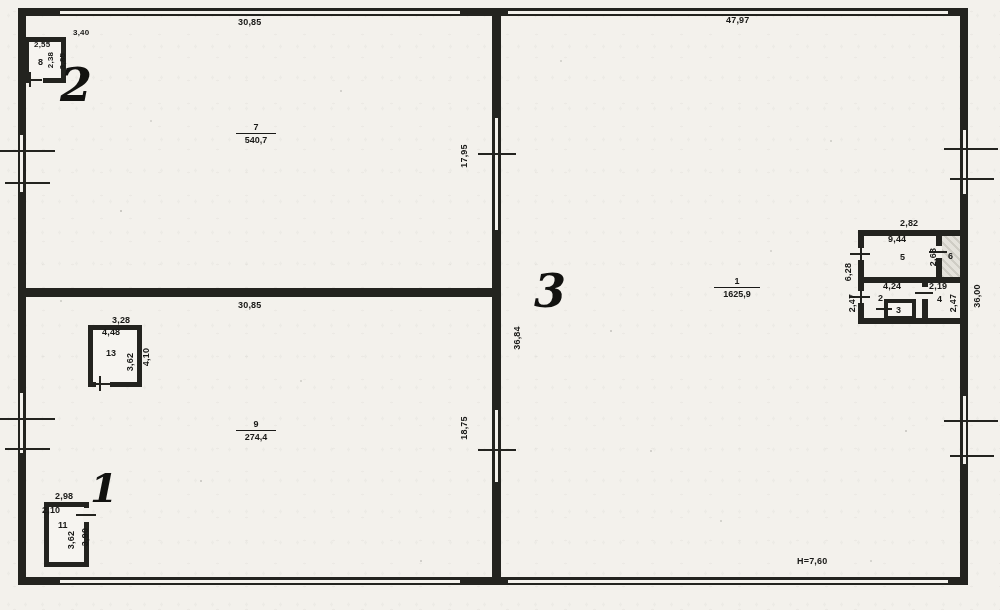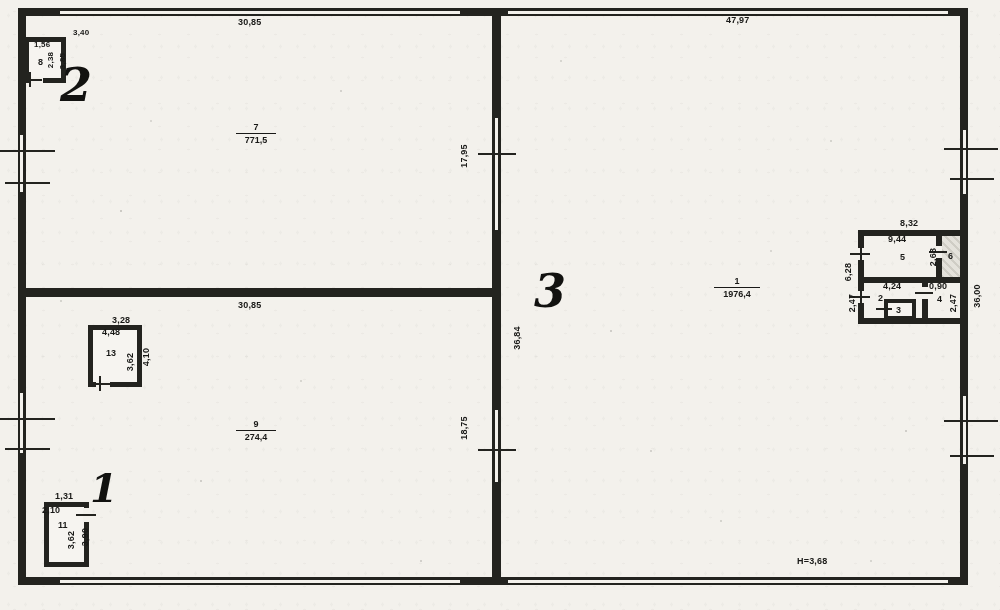--- a/index.html
+++ b/index.html
@@ -69,55 +69,55 @@
   <div class="tickh" style="left:944px;top:420px;width:54px;"></div>
   <div class="tickh" style="left:950px;top:455px;width:44px;"></div>
   <div class="tickh" style="left:478px;top:153px;width:38px;"></div>
   <div class="tickh" style="left:478px;top:449px;width:38px;"></div>
 
   <div class="box" style="left:24px;top:37px;width:42px;height:46px;"></div>
   <div class="gap" style="left:30px;top:77px;width:13px;height:7px;"></div>
   <div class="tickh" style="left:20px;top:79px;width:22px;"></div>
   <div class="tickv" style="left:29px;top:72px;height:15px;"></div>
   <div class="dim sm" style="left:33px;top:28px;margin-left:40px;">3,40</div>
-  <div class="dim sm" style="left:34px;top:40px;">1,56</div>
+  <div class="dim sm" style="left:34px;top:40px;">2,55</div>
   <div class="rnum" style="left:38px;top:57px;">8</div>
   <div class="dim sm v" style="left:37px;top:55px;">2,38</div>
   <div class="dim sm v" style="left:49px;top:56px;">3,85</div>
   <div class="hand" style="left:60px;top:62px;font-size:46px;">2</div>
 
   <div class="arealabel" style="left:236px;top:122px;width:40px;">
     <div class="top">7</div>
-    <div class="bot">771,5</div>
+    <div class="bot">540,7</div>
   </div>
 
   <div class="arealabel" style="left:236px;top:419px;width:40px;">
     <div class="top">9</div>
     <div class="bot">274,4</div>
   </div>
 
   <div class="arealabel" style="left:714px;top:276px;width:46px;">
     <div class="top">1</div>
-    <div class="bot">1976,4</div>
+    <div class="bot">1625,9</div>
   </div>
 
   <div class="box" style="left:88px;top:325px;width:54px;height:62px;"></div>
   <div class="gap" style="left:96px;top:381px;width:14px;height:7px;"></div>
   <div class="tickh" style="left:88px;top:383px;width:24px;"></div>
   <div class="tickv" style="left:99px;top:376px;height:15px;"></div>
   <div class="dim" style="left:112px;top:315px;">3,28</div>
   <div class="dim" style="left:102px;top:327px;">4,48</div>
   <div class="rnum" style="left:106px;top:348px;">13</div>
   <div class="dim v" style="left:116px;top:357px;">3,62</div>
   <div class="dim v" style="left:132px;top:352px;">4,10</div>
 
   <div class="box" style="left:44px;top:502px;width:45px;height:65px;"></div>
   <div class="gap" style="left:83px;top:508px;width:7px;height:14px;"></div>
   <div class="tickh" style="left:76px;top:514px;width:20px;"></div>
-  <div class="dim" style="left:55px;top:491px;">1,31</div>
+  <div class="dim" style="left:55px;top:491px;">2,98</div>
   <div class="dim" style="left:42px;top:505px;">2,10</div>
   <div class="rnum" style="left:58px;top:520px;">11</div>
   <div class="dim v" style="left:57px;top:535px;">3,62</div>
   <div class="dim v" style="left:71px;top:532px;">3,90</div>
   <div class="hand" style="left:90px;top:468px;font-size:40px;">1</div>
 
   <div class="wall" style="left:858px;top:230px;width:102px;height:6px;"></div>
   <div class="wall" style="left:858px;top:230px;width:6px;height:94px;"></div>
   <div class="wall" style="left:858px;top:318px;width:102px;height:6px;"></div>
   <div class="wall" style="left:858px;top:277px;width:102px;height:6px;"></div>
@@ -131,37 +131,37 @@
   <div class="tickv" style="left:860px;top:247px;height:13px;"></div>
   <div class="gap" style="left:858px;top:291px;width:6px;height:12px;"></div>
   <div class="tickh" style="left:850px;top:296px;width:20px;"></div>
   <div class="tickv" style="left:860px;top:290px;height:13px;"></div>
   <div class="gap" style="left:936px;top:246px;width:6px;height:12px;"></div>
   <div class="tickh" style="left:929px;top:251px;width:18px;"></div>
   <div class="gap" style="left:922px;top:287px;width:6px;height:12px;"></div>
   <div class="tickh" style="left:915px;top:292px;width:18px;"></div>
   <div class="tickh" style="left:876px;top:308px;width:16px;"></div>
 
-  <div class="dim" style="left:900px;top:218px;">8,32</div>
+  <div class="dim" style="left:900px;top:218px;">2,82</div>
   <div class="dim" style="left:888px;top:234px;">9,44</div>
   <div class="rnum" style="left:900px;top:252px;">5</div>
   <div class="dim v" style="left:919px;top:252px;">2,63</div>
   <div class="rnum" style="left:948px;top:251px;">6</div>
   <div class="dim" style="left:883px;top:281px;">4,24</div>
   <div class="rnum" style="left:878px;top:293px;">2</div>
   <div class="rnum" style="left:896px;top:305px;">3</div>
-  <div class="dim" style="left:929px;top:281px;">0,90</div>
+  <div class="dim" style="left:929px;top:281px;">2,19</div>
   <div class="rnum" style="left:937px;top:294px;">4</div>
   <div class="dim v" style="left:939px;top:298px;">2,47</div>
   <div class="dim v" style="left:834px;top:267px;">6,28</div>
   <div class="dim v" style="left:838px;top:298px;">2,47</div>
 
   <div class="dim" style="left:238px;top:17px;">30,85</div>
   <div class="dim" style="left:726px;top:15px;">47,97</div>
   <div class="dim" style="left:238px;top:300px;">30,85</div>
   <div class="dim v" style="left:450px;top:151px;">17,95</div>
   <div class="dim v" style="left:450px;top:423px;">18,75</div>
   <div class="dim v" style="left:503px;top:333px;">36,84</div>
   <div class="dim v" style="left:963px;top:291px;">36,00</div>
-  <div class="dim" style="left:797px;top:556px;">H=3,68</div>
+  <div class="dim" style="left:797px;top:556px;">H=7,60</div>
 
   <div class="hand" style="left:534px;top:268px;font-size:46px;">3</div>
 </div>
 
 </body></html>

